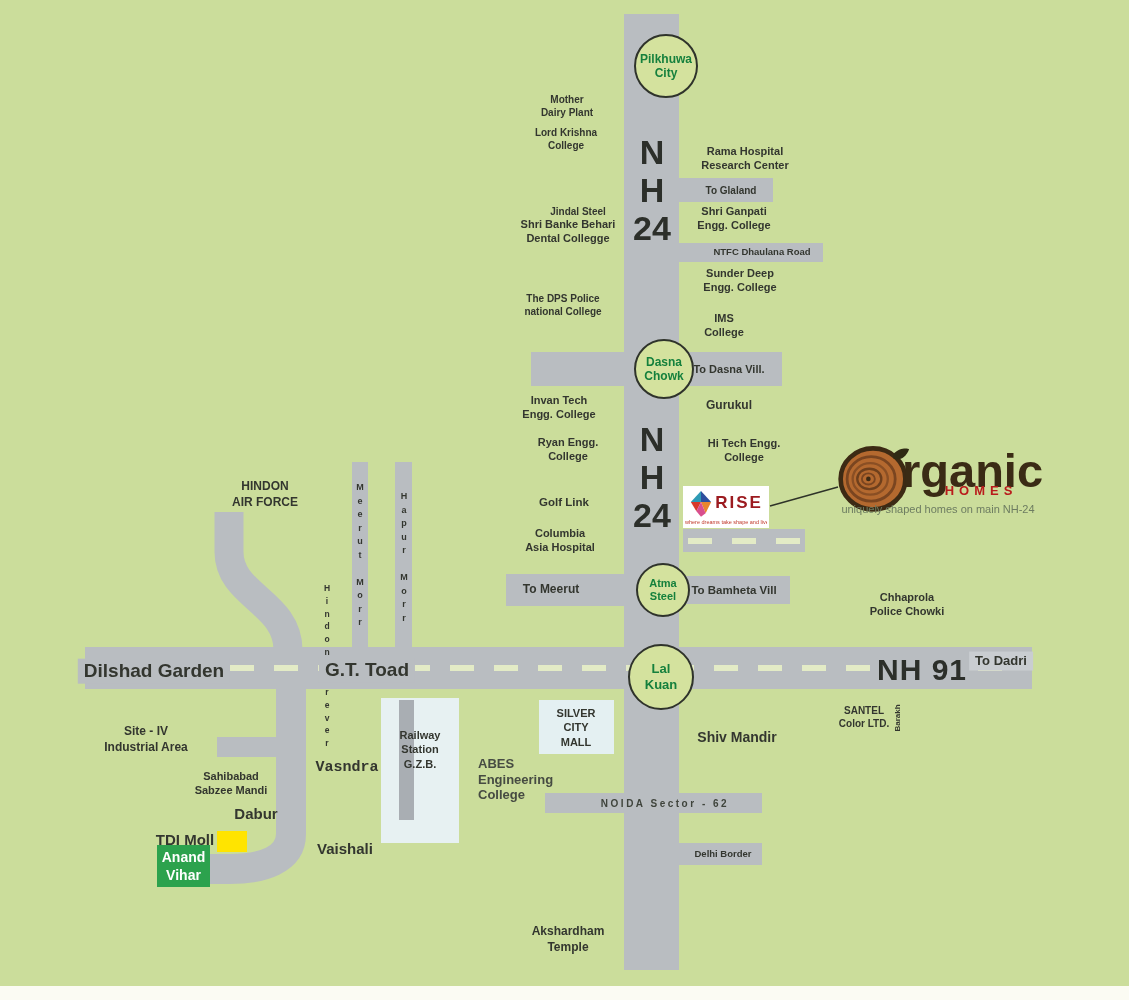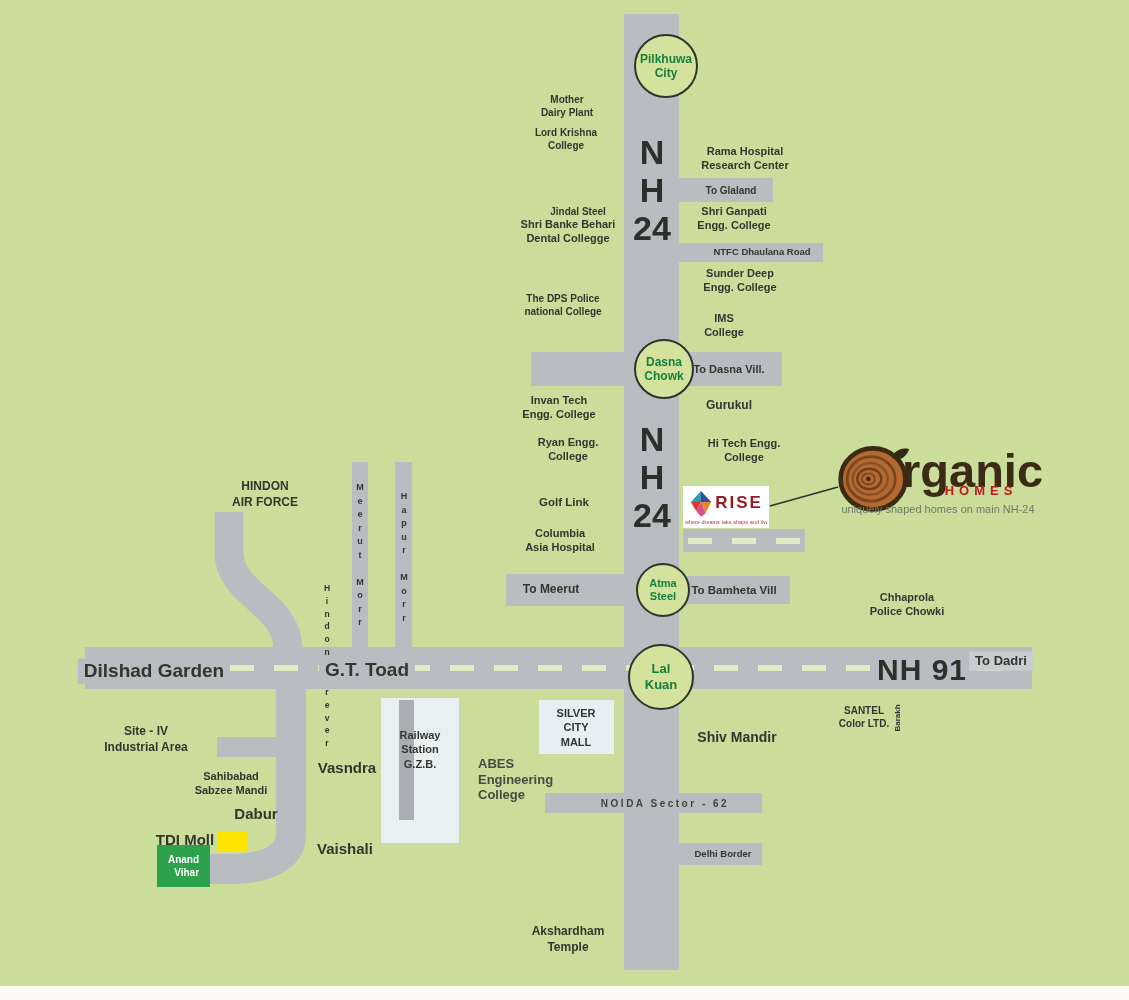--- a/index.html
+++ b/index.html
@@ -54,21 +54,21 @@
   <div class="road" style="left:395px;top:462px;width:17px;height:185px;"></div>
   <div class="road" style="left:217px;top:737px;width:76px;height:20px;"></div>
   <div class="road" style="left:545px;top:793px;width:217px;height:20px;"></div>
   <div class="road" style="left:679px;top:843px;width:83px;height:22px;"></div>
 
   <div class="box" style="left:381px;top:698px;width:78px;height:145px;background:#e7f1f2;"></div>
   <div class="box" style="left:399px;top:700px;width:15px;height:120px;background:#a9aeb3;"></div>
   <div class="box" style="left:539px;top:700px;width:75px;height:54px;background:#e4f0f2;"></div>
   <div class="box" style="left:217px;top:831px;width:30px;height:21px;background:#ffe400;"></div>
   <div class="box" style="left:157px;top:845px;width:53px;height:42px;background:#2ca24d;display:flex;align-items:center;justify-content:center;">
-    <span class="lbl" style="position:static;transform:none;color:#ffffff;font-size:10px;text-align:right;">Anand
+    <span class="lbl" style="position:static;transform:none;color:#ffffff;font-size:14px;">Anand
 Vihar</span>
   </div>
   <div class="box" style="left:0px;top:986px;width:1129px;height:14px;background:#fbfbf3;z-index:6;"></div>
 
   <div class="junction" style="left:623px;top:34px;width:64px;height:64px;">Pilkhuwa
 City</div>
   <div class="junction" style="left:623px;top:339px;width:60px;height:60px;">Dasna
 Chowk</div>
   <div class="junction" style="left:625px;top:563px;width:54px;height:54px;font-size:11px;">Atma
 Steel</div>
@@ -158,21 +158,21 @@
   <div class="lbl" style="left:907px;top:604px;">Chhaprola
 Police Chowki</div>
   <div class="lbl t12" style="left:225px;top:495px;margin-left:40px;">HINDON
 AIR FORCE</div>
   <div class="lbl t12" style="left:146px;top:740px;">Site - IV
 Industrial Area</div>
   <div class="lbl" style="left:231px;top:783px;">Sahibabad
 Sabzee Mandi</div>
   <div class="lbl t15" style="left:256px;top:814px;">Dabur</div>
   <div class="lbl t15" style="left:185px;top:840px;">TDI Moll</div>
-  <div class="lbl t15" style="left:347px;top:768px;">Vasndra</div>
+  <div class="lbl t15" style="left:347px;top:768px;font-family:Liberation Mono, monospace;">Vasndra</div>
   <div class="lbl t15" style="left:345px;top:849px;">Vaishali</div>
   <div class="lbl" style="left:420px;top:749px;">Railway
 Station
 G.Z.B.</div>
   <div class="lbl" style="left:576px;top:727px;">SILVER
 CITY
 MALL</div>
   <div class="lbl t13 tl" style="left:478px;top:756px;color:#464b42;line-height:1.2;">ABES
 Engineering
 College</div>

